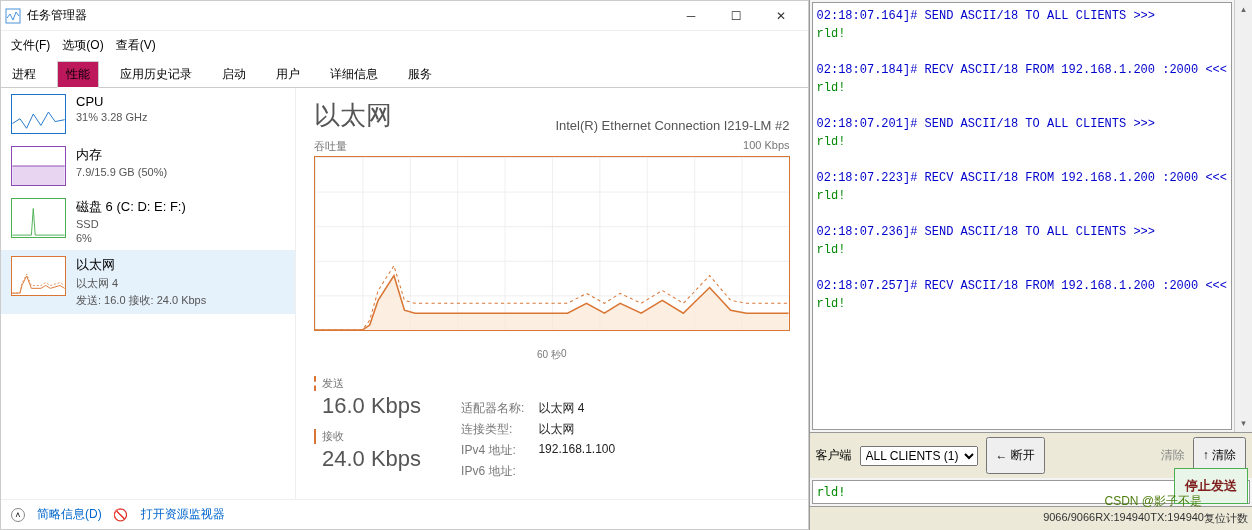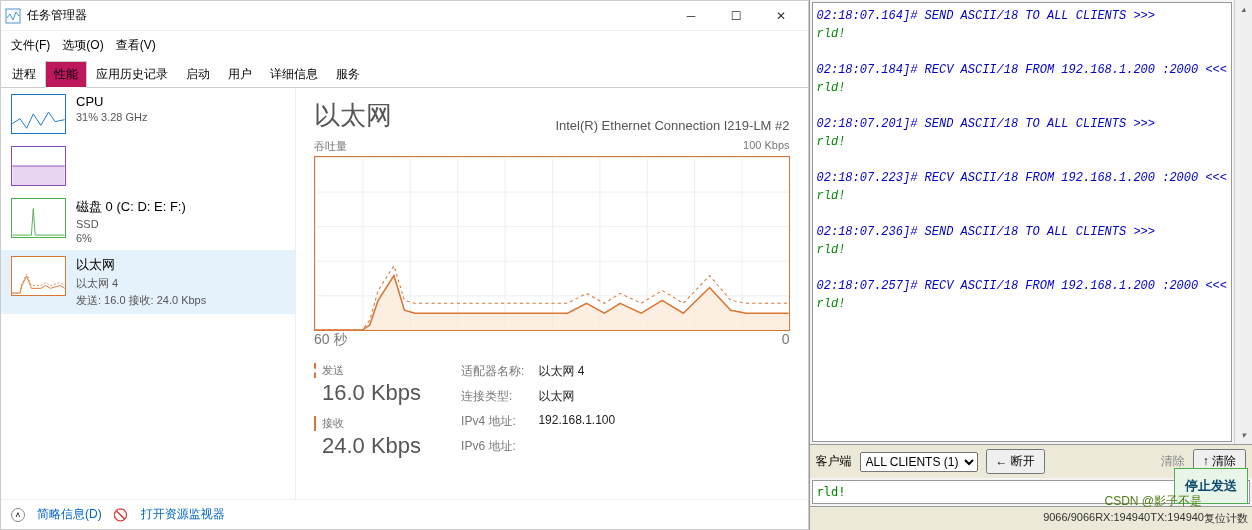--- a/index.html
+++ b/index.html
@@ -9,21 +9,21 @@
     .task-manager { width: 813px; display: flex; flex-direction: column; border: 1px solid #ccc; }
     .titlebar { display: flex; align-items: center; height: 30px; padding: 0 4px; border-bottom: 1px solid #eee; }
     .titlebar-icon { width: 16px; height: 16px; margin-right: 6px; display: inline-flex; }
     .titlebar-title { flex: 1; font-size: 12px; }
     .win-btns { display: flex; }
     .win-btn { width: 45px; height: 28px; display: flex; align-items: center; justify-content: center; color: #333; }
     
     .menubar { display: flex; gap: 4px; padding: 4px 6px; font-size: 12px; }
     .menubar span { padding: 2px 4px; }
     
-    .tabs { display: flex; border-bottom: 1px solid #ccc; padding-left: 2px; }
+    .tabs { display: flex; border-bottom: 1px solid #ccc; padding-left: 2px; gap: 12px; }
     .tab { padding: 4px 8px; font-size: 12px; border: 1px solid transparent; border-bottom: none; position: relative; top: 1px; }
     .tab.active { background: #be185d; border-color: #ccc; border-bottom: 1px solid #fff; }
     
     .perf-body { display: flex; flex: 1; overflow: hidden; }
     
     .sidebar { width: 295px; border-right: 1px solid #eee; overflow-y: auto; }
     .side-item { display: flex; align-items: flex-start; padding: 6px 10px; gap: 10px; }
     .side-item.selected { background: #e5f1fb; }
     .mini-chart { width: 55px; height: 40px; border: 1px solid; background: #fff; position: relative; }
     .mini-chart svg { width: 100%; height: 100%; }
@@ -38,51 +38,51 @@
     .gpu-border { border-color: #1a73c8; }
     
     .main-perf { flex: 1; padding: 10px 18px; display: flex; flex-direction: column; }
     .perf-header { display: flex; justify-content: space-between; align-items: flex-end; margin-bottom: 6px; }
     .perf-title { font-size: 26px; color: #555; }
     .perf-sub { font-size: 13px; color: #555; }
     
     .chart-meta { display: flex; justify-content: space-between; font-size: 11px; color: #777; margin-bottom: 2px; }
     .big-chart { height: 175px; border: 1px solid #d97634; position: relative; background: linear-gradient(to right, #eee 1px, transparent 1px) 0 0 / 10% 100%, linear-gradient(to bottom, #eee 1px, transparent 1px) 0 0 / 100% 20%; }
     .big-chart svg { width: 100%; height: 100%; position: absolute; inset: 0; }
-    .chart-bottom-meta { display: flex; justify-content: space-between; font-size: 14px; color: #777; margin-top: 0; }
+    .chart-bottom-meta { display: flex; justify-content: center; font-size: 10px; color: #777; margin-top: 17px; }
     
     .stats-row { display: flex; margin-top: 14px; gap: 40px; }
     .stat-block { display: flex; flex-direction: column; gap: 2px; }
     .stat-label { font-size: 11px; color: #777; border-left: 2px dashed #d97634; padding-left: 6px; }
     .stat-label.recv { border-left: 2px solid #d97634; }
     .stat-value { font-size: 22px; color: #555; padding-left: 8px; }
     
-    .info-grid { display: grid; grid-template-columns: auto auto; gap: 4px 14px; font-size: 12px; }
+    .info-grid { display: grid; grid-template-columns: auto auto; gap: 4px 14px; font-size: 12px; margin-top: 24px; }
     .info-label { color: #777; }
     .info-value { color: #222; }
     
     .footer { display: flex; align-items: center; gap: 12px; padding: 6px 10px; border-top: 1px solid #eee; font-size: 12px; }
     .footer-icon { width: 14px; height: 14px; border: 1px solid #888; border-radius: 50%; display: inline-flex; align-items: center; justify-content: center; font-size: 9px; }
     .footer a { color: #0066cc; text-decoration: none; }
     
     
     .net-tool { flex: 1; display: flex; flex-direction: column; border-left: 1px solid #999; background: #f4f4f4; position: relative; }
     .log-area { flex: 1; background: #fff; font-family: "Courier New", monospace; font-size: 12px; padding: 4px; overflow: hidden; white-space: pre; line-height: 1.5; border: 1px solid #999; margin: 2px; }
     .log-line { color: #0000cc; }
     .log-data { color: #008800; }
     
     .net-controls { padding: 4px 6px; display: flex; align-items: center; gap: 8px; background: #ece9d8; border-top: 1px solid #999; }
     .net-select { flex: 1; max-width: 160px; padding: 1px; font-size: 12px; }
-    .net-btn { padding: 2px 8px; font-size: 12px; }
+    .net-btn { padding: 8px 8px; font-size: 12px; }
     .clear-link { color: #888; font-size: 12px; margin-left: 12px; }
     
     .net-input { margin: 2px; padding: 4px; background: #fff; border: 1px solid #999; font-family: monospace; color: #008800; }
     
     .net-footer { display: flex; justify-content: flex-end; padding: 4px; background: #ece9d8; border-top: 1px solid #999; font-size: 11px; color: #333; position: relative; }
-    .stop-btn { position: absolute; right: 4px; bottom: 26px; background: #e8f5e8; border: 1px solid #4caf50; color: #0c4a6e; padding: 8px 10px; font-size: 13px; font-weight: bold; }
+    .stop-btn { position: absolute; right: 4px; bottom: 26px; background: #e8f5e8; border: 1px solid #4caf50; color: #7f1d1d; padding: 8px 10px; font-size: 13px; font-weight: bold; }
     
     .watermark { position: absolute; bottom: 20px; right: 50px; color: #4d7c0f; font-size: 12px; pointer-events: none; }
     
     .scroll-indicator { width: 18px; background: #f0f0f0; border-left: 1px solid #ccc; display: flex; flex-direction: column; }
     .scroll-track { flex: 1; background: #f0f0f0; position: relative; }
     .scroll-arrow { height: 18px; display: flex; align-items: center; justify-content: center; color: #666; font-size: 9px; }
   </style>
 </head>
 <body>
 
@@ -135,30 +135,34 @@
         </div>
       </div>
 
       <div class="side-item">
         <div class="mini-chart mem-border">
           <svg viewBox="0 0 55 40">
               <rect x="0" y="20" width="55" height="20" fill="#e8d5f2" stroke="none"></rect>
               <line x1="0" y1="20" x2="55" y2="20" stroke="#8b4ab3"></line>
             </svg>
         </div>
+        <div class="side-info">
+          <div class="side-title">内存</div>
+          <div class="side-sub">7.9/15.9 GB (50%)</div>
+        </div>
       </div>
 
       <div class="side-item">
         <div class="mini-chart disk-border">
           <svg viewBox="0 0 55 40">
               <polyline points="0,38 20,38 22,10 24,38 55,38" fill="none" stroke="#4caf50" stroke-width="1"></polyline>
             </svg>
         </div>
         <div class="side-info">
-          <div class="side-title">磁盘 0 (C: D: E: F:)</div>
+          <div class="side-title">磁盘 6 (C: D: E: F:)</div>
           <div class="side-sub">SSD</div>
           <div class="side-sub">6%</div>
         </div>
       </div>
 
       <div class="side-item selected">
         <div class="mini-chart eth-border">
           <svg viewBox="0 0 55 40">
               <polyline points="0,38 8,38 10,30 15,20 20,33 30,33 35,30 40,33 50,30 55,33" fill="none" stroke="#d97634" stroke-width="1"></polyline>
               <polyline points="0,38 8,38 10,28 15,18 20,30 30,30 35,27 40,30 50,27 55,30" fill="none" stroke="#d97634" stroke-width="0.8" stroke-dasharray="2,2"></polyline>
@@ -230,21 +234,21 @@
     <span class="footer-icon">˄</span>
     <a href="#">简略信息(D)</a>
     <span style="color:#d9534f;">🚫</span>
     <a href="#">打开资源监视器</a>
   </div>
 
 </div>
 
 <div class="net-tool">
 
-  <div style="display:flex;flex:1;overflow:hidden;font-style:italic;">
+  <div style="display:flex;flex:1;overflow:hidden;">
     <div class="log-area" id="log-area"><div class="log-line">02:18:07.164]# SEND ASCII/18 TO ALL CLIENTS &gt;&gt;&gt;</div><div class="log-data">rld!</div><div>&nbsp;</div><div class="log-line">02:18:07.184]# RECV ASCII/18 FROM 192.168.1.200 :2000 &lt;&lt;&lt;</div><div class="log-data">rld!</div><div>&nbsp;</div><div class="log-line">02:18:07.201]# SEND ASCII/18 TO ALL CLIENTS &gt;&gt;&gt;</div><div class="log-data">rld!</div><div>&nbsp;</div><div class="log-line">02:18:07.223]# RECV ASCII/18 FROM 192.168.1.200 :2000 &lt;&lt;&lt;</div><div class="log-data">rld!</div><div>&nbsp;</div><div class="log-line">02:18:07.236]# SEND ASCII/18 TO ALL CLIENTS &gt;&gt;&gt;</div><div class="log-data">rld!</div><div>&nbsp;</div><div class="log-line">02:18:07.257]# RECV ASCII/18 FROM 192.168.1.200 :2000 &lt;&lt;&lt;</div><div class="log-data">rld!</div><div>&nbsp;</div></div>
     <div class="scroll-indicator">
       <div class="scroll-arrow">▴</div>
       <div class="scroll-track"></div>
       <div class="scroll-arrow">▾</div>
     </div>
   </div>
 
   <div class="net-controls">
     <span>客户端</span>

